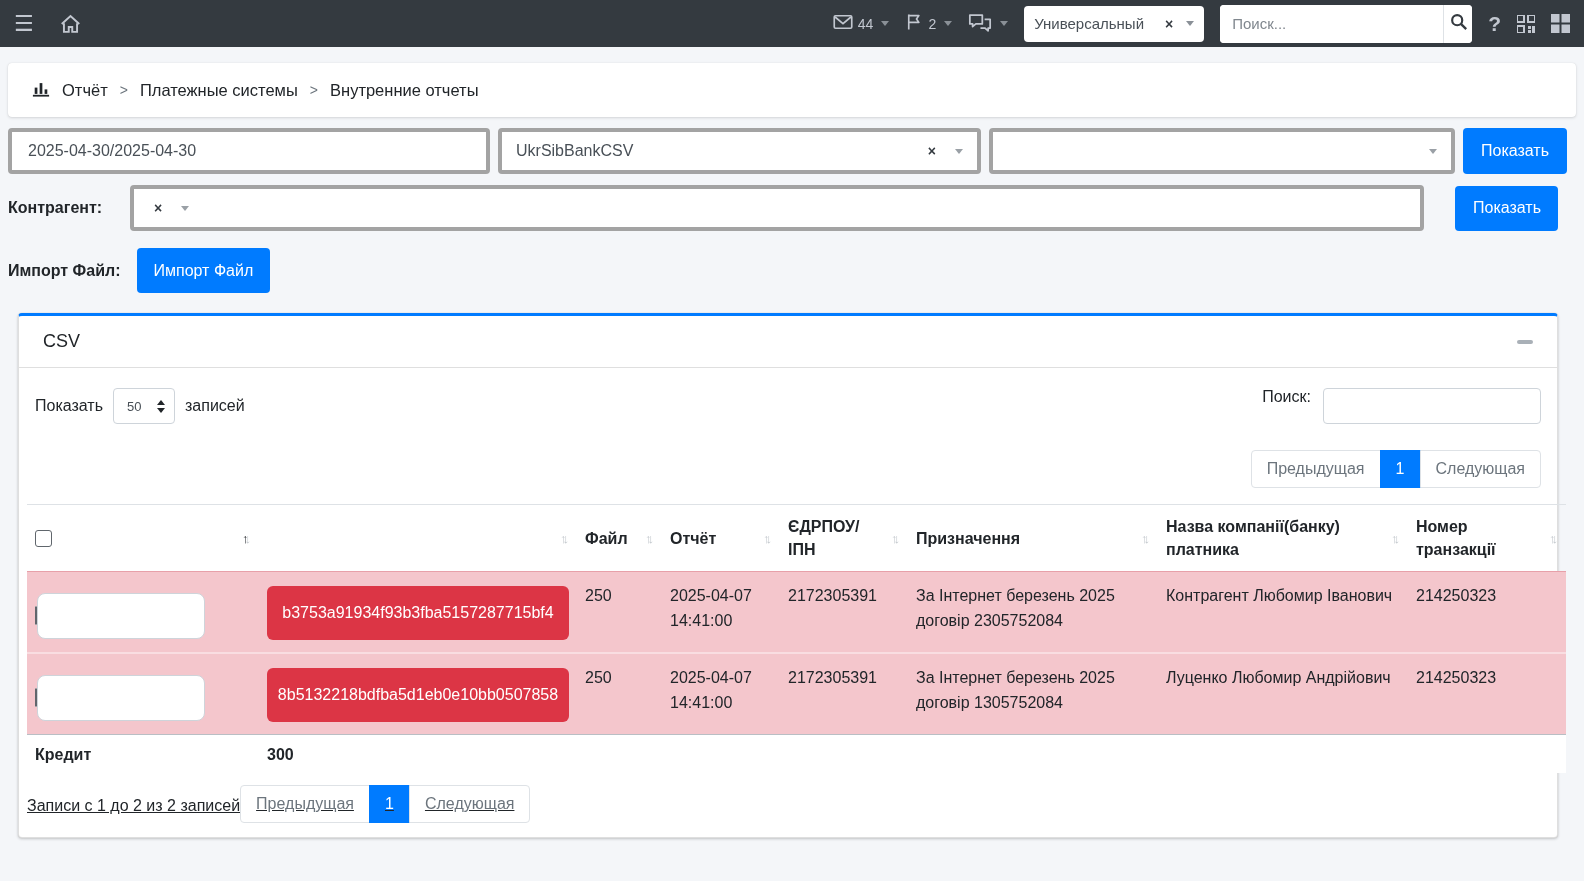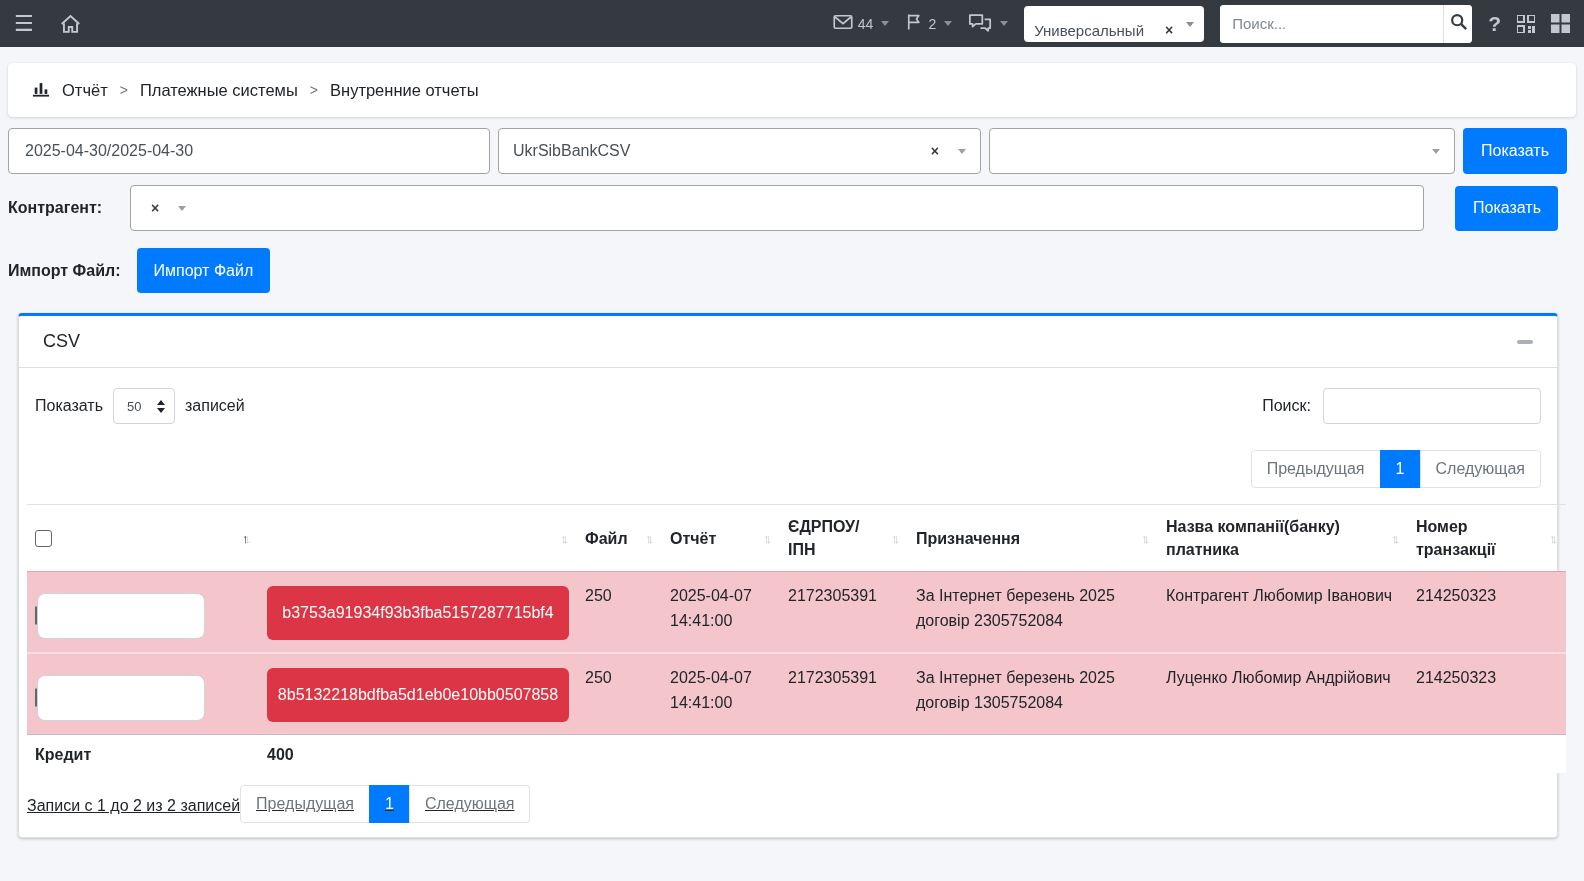--- a/index.html
+++ b/index.html
@@ -11,34 +11,34 @@
     color:#212529; font-size:16px;
   }
   
   .navbar { height:47px; background:#343a40; display:flex; align-items:center; padding:0 14px; color:#c2c7d0; }
   .nav-left { display:flex; align-items:center; gap:26px; }
   .nav-icon { display:flex; align-items:center; color:#c2c7d0; cursor:pointer; }
   .hamburger { font-size:22px; line-height:1; }
   .nav-right { margin-left:auto; display:flex; align-items:center; gap:16px; }
   .nav-item { display:flex; align-items:center; gap:5px; color:#c2c7d0; font-size:14px; cursor:pointer; }
   .caret { width:0; height:0; border-left:4px solid transparent; border-right:4px solid transparent; border-top:5px solid #8a9097; margin-left:3px; }
-  .nav-select { height:36px; background:#fff; border-radius:4px; display:flex; gap:10px; padding:16px 10px; width:180px; color:#495057; font-size:15px; cursor:pointer; }
+  .nav-select { height:36px; background:#fff; border-radius:4px; display:flex; align-items:center; gap:10px; padding:16px 10px; width:180px; color:#495057; font-size:15px; cursor:pointer; }
   .nav-select .val { flex:1; }
   .nav-select .clear { font-weight:bold; color:#343a40; font-size:14px; }
   .search-group { height:38px; background:#fff; border-radius:4px; display:flex; overflow:hidden; width:252px; }
   .search-group input { border:none; outline:none; flex:1; padding:0 12px; font-size:15px; color:#495057; font-family:inherit; }
   .search-group input::placeholder { color:#80878e; }
   .search-btn { width:42px; background:#fff; border:none; border-left:1px solid #dee2e6; display:flex; align-items:center; justify-content:center; cursor:pointer; }
   .help { font-size:21px; font-weight:bold; color:#c2c7d0; cursor:pointer; }
   
   .breadcrumb-card { margin:16px 8px 0; background:#fff; border-radius:4px; box-shadow:0 0 1px rgba(0,0,0,.13),0 1px 3px rgba(0,0,0,.13); padding:16px 24px; display:flex; align-items:center; gap:12px; font-size:16.5px; height:54px; }
   .crumb-sep { color:#6c757d; font-size:14px; }
   
   .filter-row1 { display:flex; gap:8px; margin:11px 17px 0 8px; }
-  .ctl { height:46px; background:#fff; border:1px solid #a3a3a3; border-radius:4px; display:flex; align-items:center; padding:0 14px; color:#495057; font-size:16px; }
+  .ctl { height:46px; background:#fff; border:4px solid #a3a3a3; border-radius:4px; display:flex; align-items:center; padding:0 14px; color:#495057; font-size:16px; }
   .ctl input { border:none; outline:none; width:100%; font-size:16px; color:#495057; font-family:inherit; }
   .date-input { width:482px; }
   .select-ctl { cursor:pointer; gap:10px; }
   .select-ctl .val { flex:1; }
   .select-ctl .clear { font-weight:bold; color:#343a40; font-size:14px; padding:0 6px; }
   .select-ctl .caret { border-top-color:#9aa0a6; }
   .bank-select { width:483px; }
   .empty-select { flex:1; }
   .btn-primary { background:#007bff; color:#fff; border:none; border-radius:4px; font-size:16px; font-family:inherit; cursor:pointer; padding:0 18px; }
   .show-btn1 { width:104px; height:46px; }
@@ -55,21 +55,21 @@
   .panel-title { font-size:18px; }
   .minus-icon { margin-left:auto; width:16px; height:4px; background:#a9b0b7; border-radius:2px; cursor:pointer; }
   .panel-body { padding:12px 8px 10px; }
   .controls-row { display:flex; justify-content:space-between; align-items:center; padding:8px 8px 0; }
   .length-ctl { display:flex; align-items:center; gap:10px; }
   .length-box { width:62px; height:36px; border:1px solid #ced4da; border-radius:4px; display:flex; align-items:center; padding:0 9px 0 13px; cursor:pointer; background:#fff; }
   .length-box .num { font-size:13px; color:#495057; flex:1; }
   .stepper { display:flex; flex-direction:column; gap:3px; }
   .stepper .up { width:0;height:0;border-left:4.5px solid transparent;border-right:4.5px solid transparent;border-bottom:5px solid #212529; }
   .stepper .down { width:0;height:0;border-left:4.5px solid transparent;border-right:4.5px solid transparent;border-top:5px solid #212529; }
-  .tbl-search { display:flex; align-items:center; gap:12px; }
+  .tbl-search { display:flex; gap:12px; }
   .tbl-search input { width:218px; height:36px; border:1px solid #ced4da; border-radius:4px; outline:none; padding:0 10px; font-size:16px; font-family:inherit; }
   .pager-row { display:flex; justify-content:flex-end; padding:26px 8px 0; }
   .pager { display:inline-flex; }
   .page-btn { border:1px solid #dee2e6; background:#fff; color:#6c757d; font-size:16px; font-family:inherit; padding:9px 15px; cursor:pointer; margin-left:-1px; }
   .page-btn:first-child { border-radius:4px 0 0 4px; margin-left:0; }
   .page-btn:last-child { border-radius:0 4px 4px 0; }
   .page-btn.active { background:#007bff; border-color:#007bff; color:#fff; width:41px; text-align:center; padding:9px 0; }
   
   table.report { width:100%; border-collapse:collapse; margin-top:16px; table-layout:fixed; }
   th { text-align:left; font-weight:bold; padding:10px 8px; border-top:1px solid #dee2e6; vertical-align:middle; height:66px; cursor:pointer; }
@@ -339,21 +339,21 @@
           <td>2025-04-07 14:41:00</td>
           <td>2172305391</td>
           <td>За Інтернет березень 2025 договір 1305752084</td>
           <td>Луценко Любомир Андрійович</td>
           <td>214250323</td>
         </tr>
       </tbody>
       <tfoot>
         <tr>
           <td>Кредит</td>
-          <td>400</td>
+          <td>300</td>
           <td></td>
             <td></td>
             <td></td>
             <td></td>
             <td></td>
             <td></td>
         </tr>
       </tfoot>
     </table>
 

